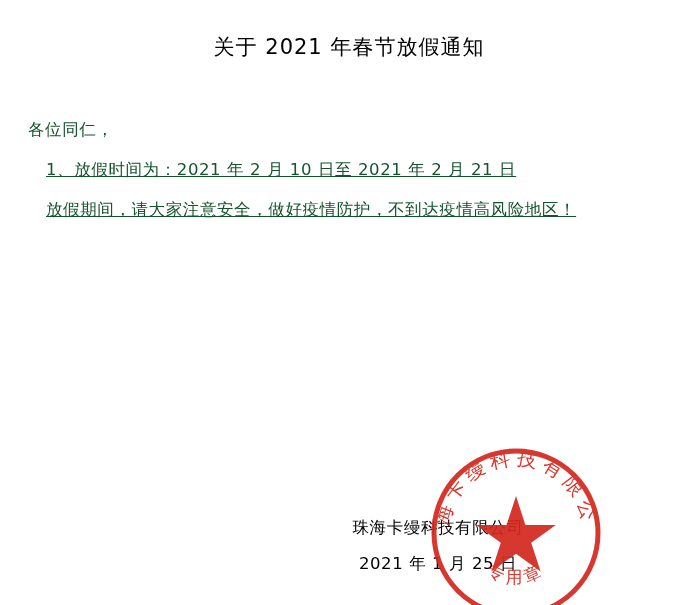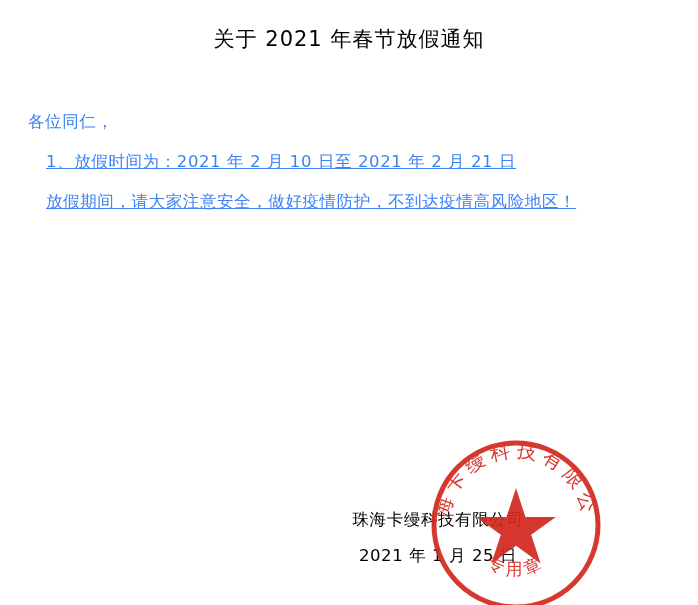--- a/index.html
+++ b/index.html
@@ -19,33 +19,33 @@
     position: relative;
     width: 698px;
     height: 605px;
     box-sizing: border-box;
   }
   .doc-title {
     text-align: center;
     font-size: 21px;
     line-height: 30px;
     letter-spacing: 1px;
-    margin-top: 24px;
+    margin-top: 32px;
     margin-bottom: 0;
     font-weight: normal;
     color: #000;
   }
   .body-block {
     margin-top: 48px;
     padding: 0 28px 0 28px;
   }
   .para {
     font-size: 16.5px;
     line-height: 40px;
-    color: #3b82f6;
+    color: #14532d;
     letter-spacing: 0.6px;
     white-space: pre-wrap;
   }
   .para.indent1 {
     text-indent: 0;
   }
   .para.indent2 {
     text-indent: 24px;
   }
   .para.indent-item {

